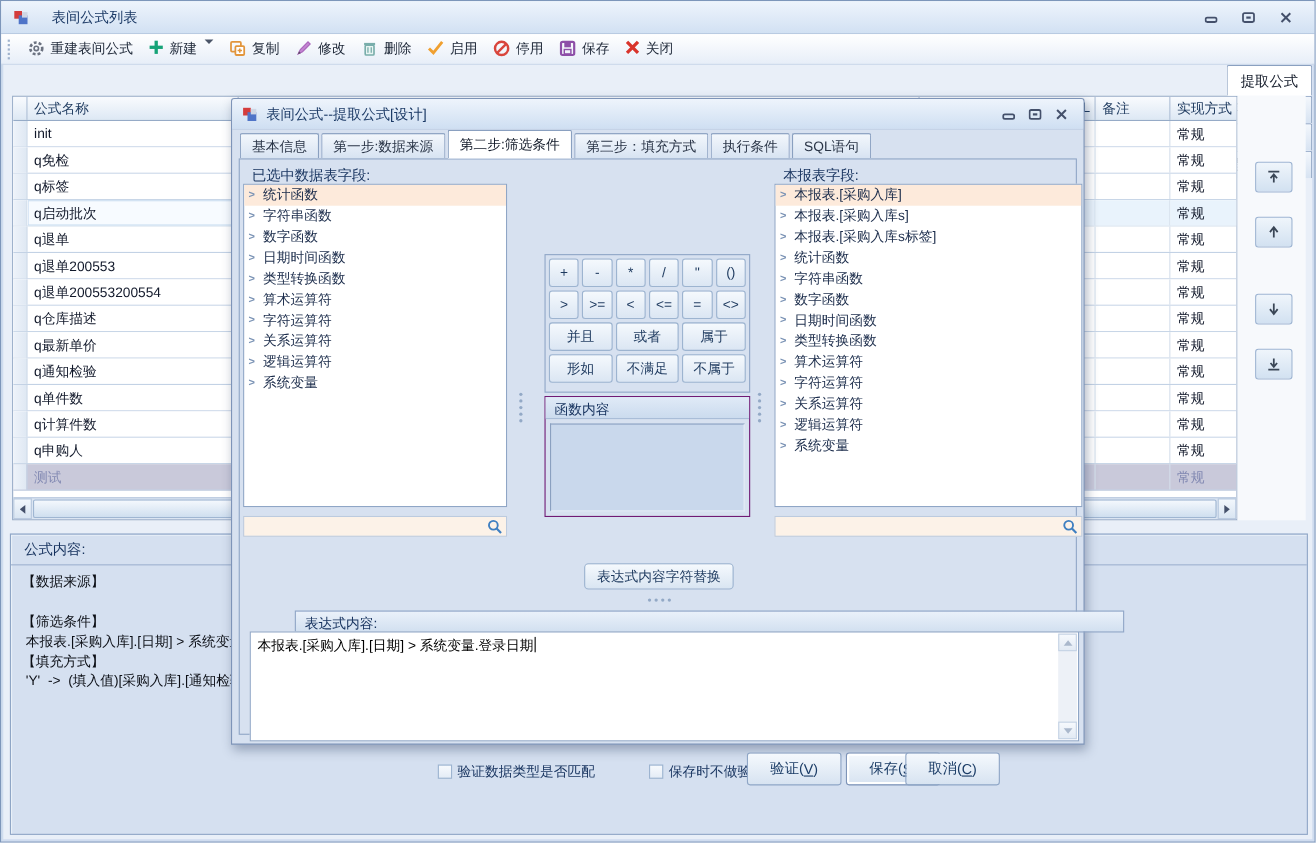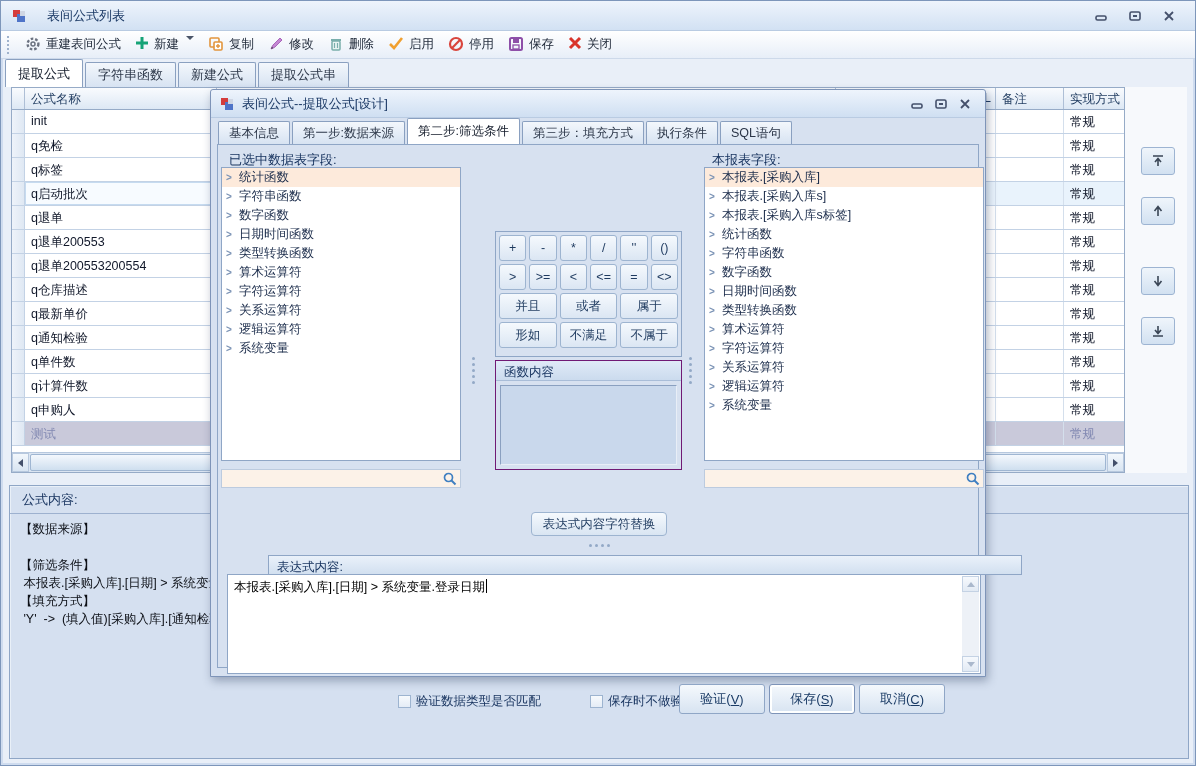--- a/index.html
+++ b/index.html
@@ -17,21 +17,21 @@
   .winbtns { position:absolute; right:14px; top:7px; display:flex; gap:10px; }
   .winbtn { width:24px; height:16px; display:flex; align-items:center; justify-content:center; cursor:default; }
 
   .toolbar { position:absolute; left:0; top:30px; right:0; height:28px;
     background:linear-gradient(180deg,#ffffff,#e7eef8);
     border-bottom:1px solid #cdd9ea; display:flex; align-items:center; padding-left:4px; }
   .grip { width:5px; height:18px; border-left:2px dotted #9fb2cc; margin:0 6px 0 2px; }
   .tb-item { display:flex; gap:5px; padding:3px 7px; font-size:12.5px; color:#1c2636; border-radius:3px; }
   .caret-down { width:0; height:0; border-left:4px solid transparent; border-right:4px solid transparent; border-top:4px solid #4b5568; margin-left:2px; }
 
-  .tabstrip { position:absolute; left:0; top:58px; right:0; height:28px; display:flex; align-items:flex-end; padding-left:4px; }
+  .tabstrip { position:absolute; left:0; top:58px; right:0; height:28px; display:flex; align-items:flex-end; padding-left:4px;flex-direction:column; }
   .tab { height:25px; line-height:24px; padding:0 12px; font-size:13px; color:#2a3547;
     background:linear-gradient(180deg,#f3f7fc,#d7e3f2); border:1px solid #8aa0c0; border-bottom:none;
     border-radius:2px 2px 0 0; margin-right:2px; }
   .tab.active { background:#fff; height:28px; line-height:27px; color:#101827; position:relative; z-index:2; }
 
   
   .grid { position:absolute; left:10px; top:86px; width:1114px; height:386px;
     background:#fff; border:1px solid #96abc7; overflow:hidden; }
   .g-head { display:flex; height:22px; background:linear-gradient(180deg,#f9fbfe,#dde8f4);
     border-bottom:1px solid #96abc7; }
@@ -649,21 +649,21 @@
       <div class="dbtn" style="left:461px; top:539px;">
         <span>验证(</span>
           <span class="key">V</span>
           <span>)</span>
       </div>
       <div class="dbtn default" style="left:551px; top:539px;">
         <span>保存(</span>
           <span class="key">S</span>
           <span>)</span>
       </div>
-      <div class="dbtn" style="left:641px; top:539px;">
+      <div class="dbtn" style="left:605px; top:539px;">
         <span>取消(</span>
           <span class="key">C</span>
           <span>)</span>
       </div>
     </div>
   </div>
 
 </div>
 
 </body></html>

